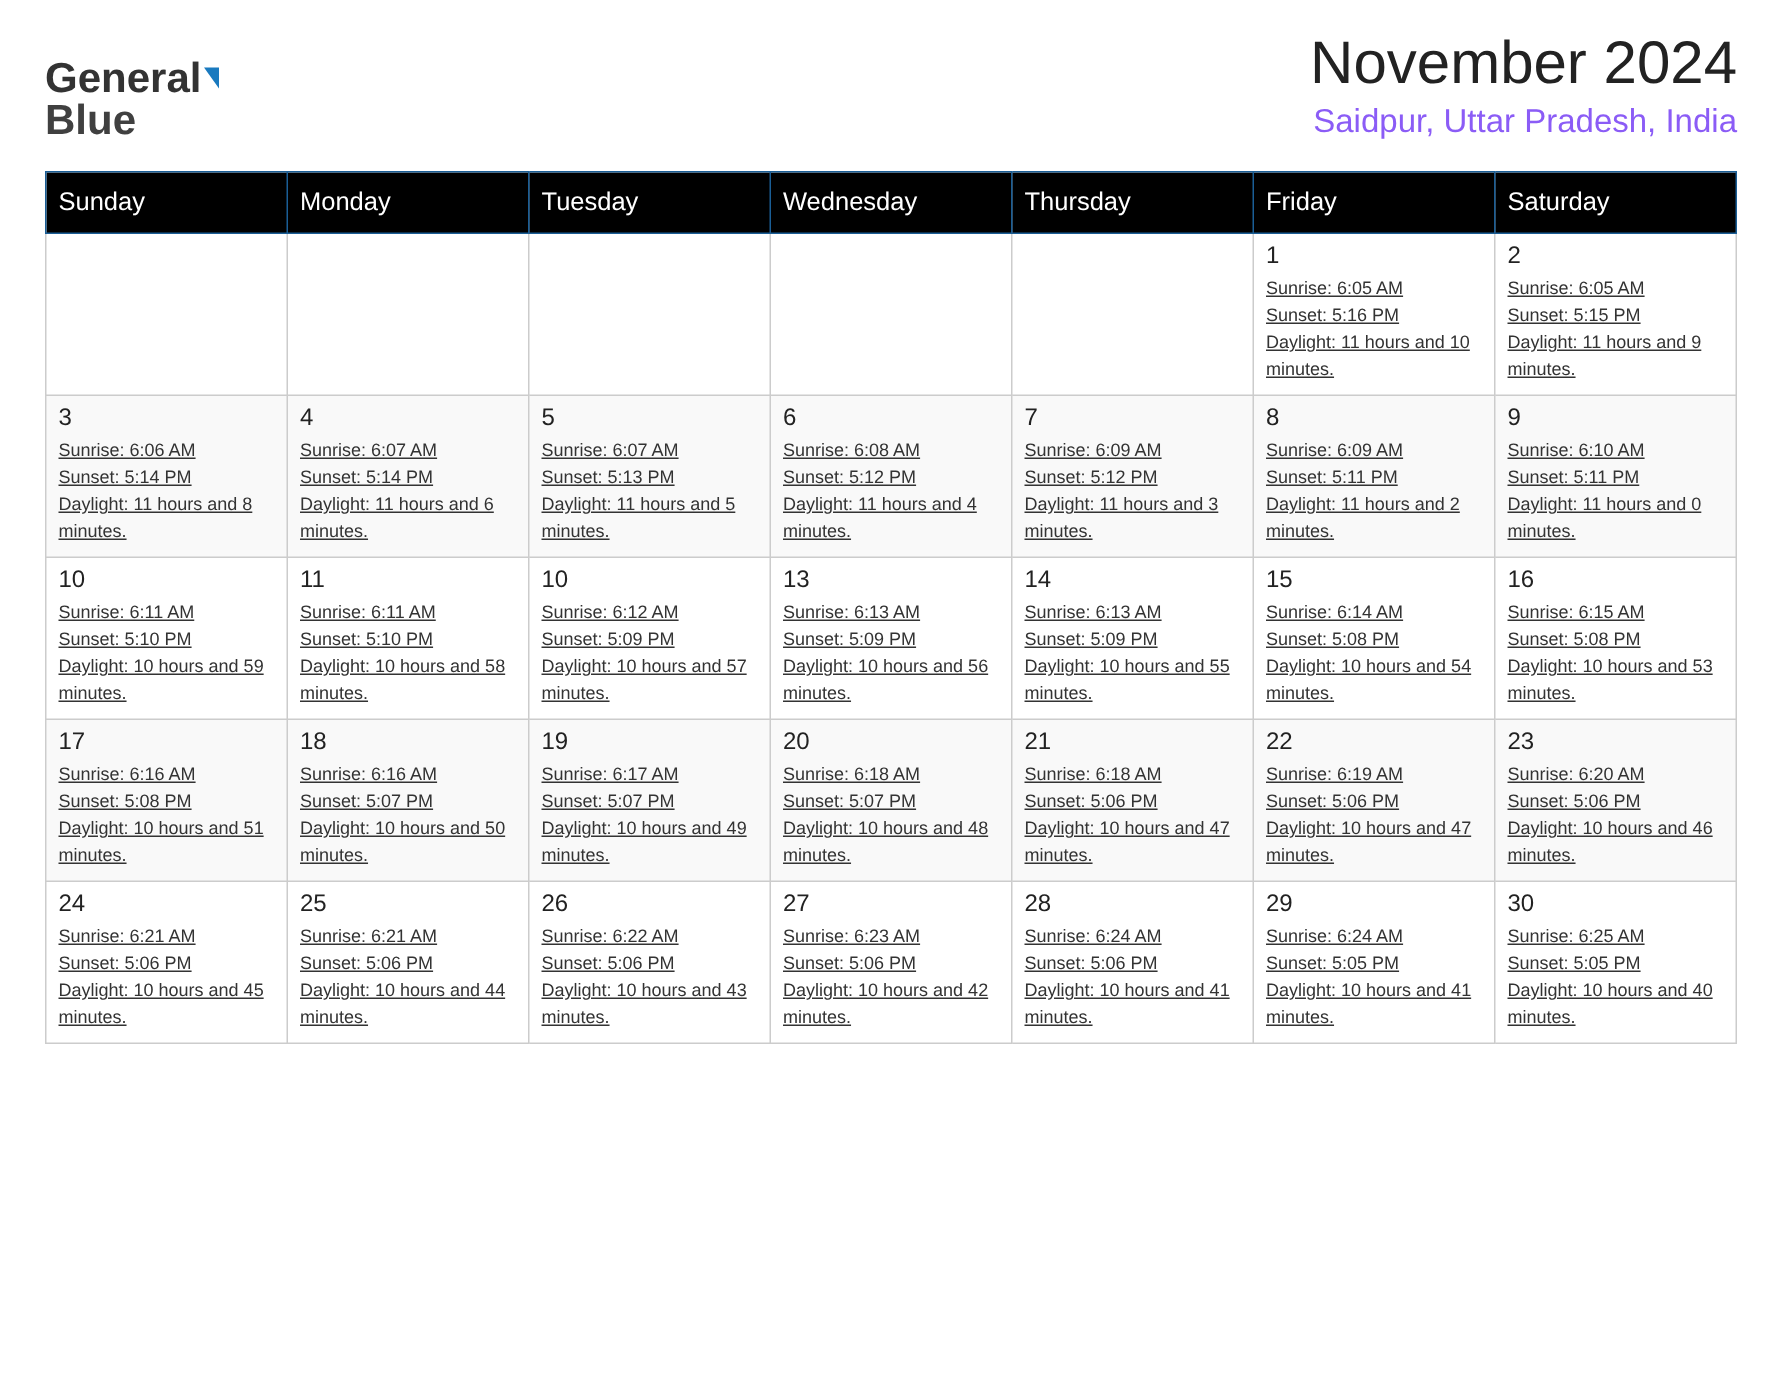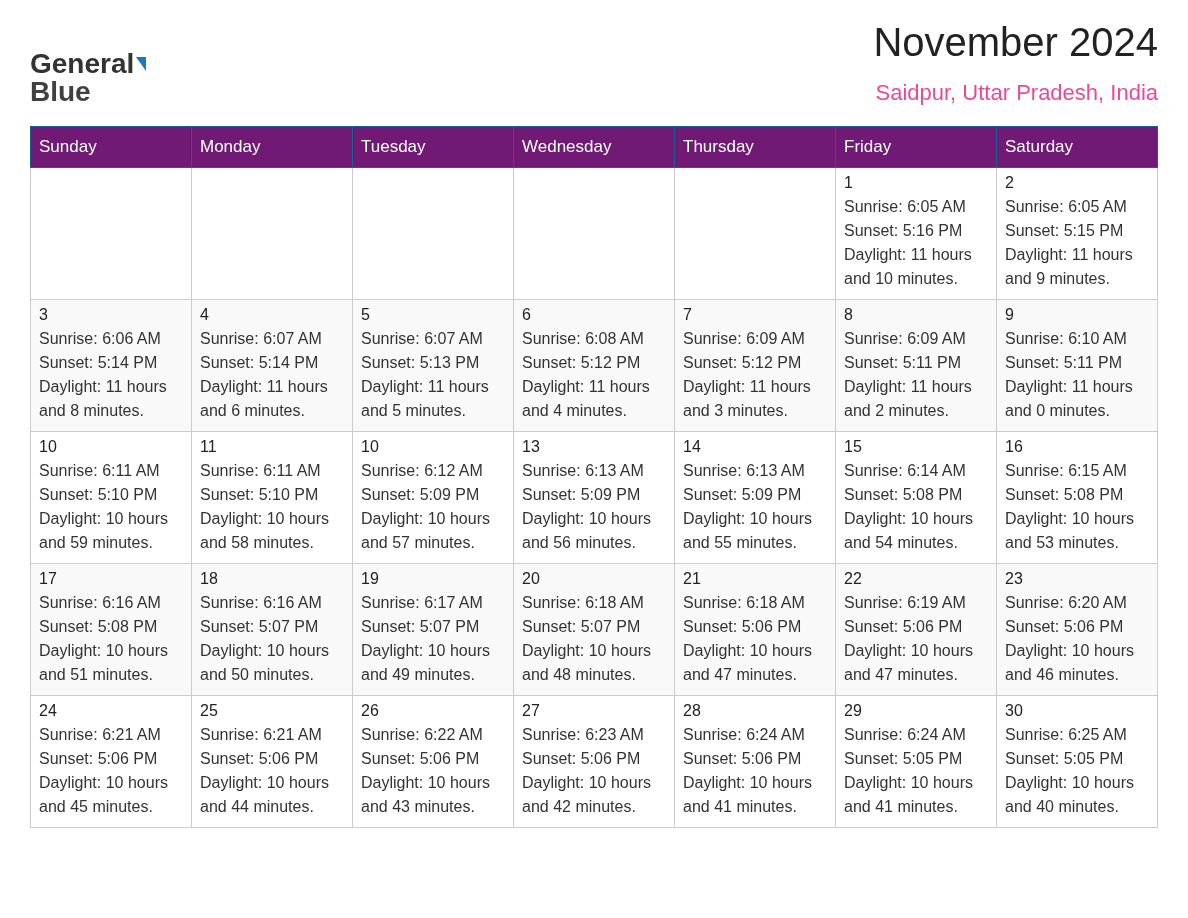--- a/index.html
+++ b/index.html
@@ -51,22 +51,22 @@
       text-align: right;
     }
     .month-title {
       font-size: 40px;
       font-weight: normal;
       color: #222;
       line-height: 1.1;
     }
     .location-title {
       font-size: 22px;
-      color: #ec4899;
-      margin-top: 16px;
+      color: #8b5cf6;
+      margin-top: 4px;
     }
     .calendar-table {
       width: 100%;
       border-collapse: collapse;
       table-layout: fixed;
     }
     .calendar-table th {
       background-color: #1a5e96;
       color: #fff;
       font-size: 17px;
@@ -84,36 +84,37 @@
       height: 105px;
     }
     .day-number {
       font-size: 16px;
       font-weight: normal;
       color: #222;
       display: block;
       margin-bottom: 3px;
     }
     .day-info {
-      font-size: 16px;
+      font-size: 12px;
       color: #333;
       line-height: 1.5;
+      text-decoration: underline;
     }
     .empty-cell {
       background: #fff;
     }
     tr:nth-child(even) td {
       background-color: #f9f9f9;
     }
     tr:nth-child(odd) td {
       background-color: #fff;
     }
     
     .calendar-table thead tr th {
-      background-color: #701a75;
+      background-color: #000000;
     }
   </style>
 </head>
 <body>
 
 <div class="header-area">
   <div class="logo">
     <div class="logo-row">
       <span class="logo-general">General</span>
       <span class="logo-triangle"></span>

